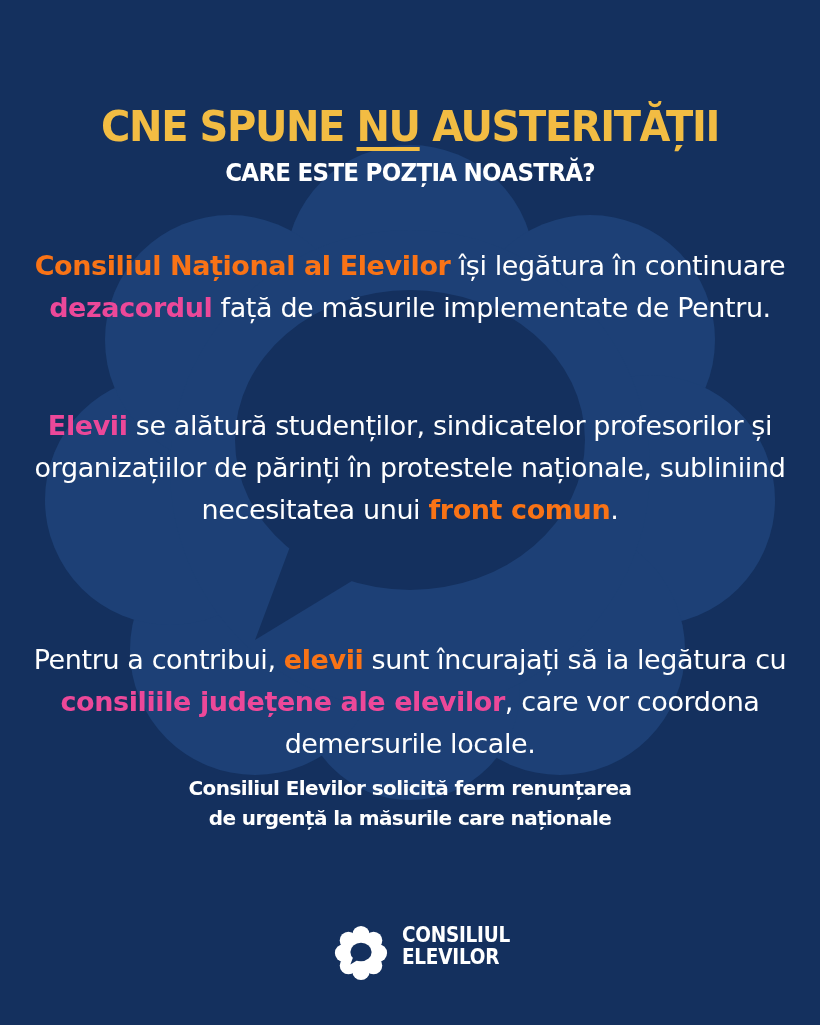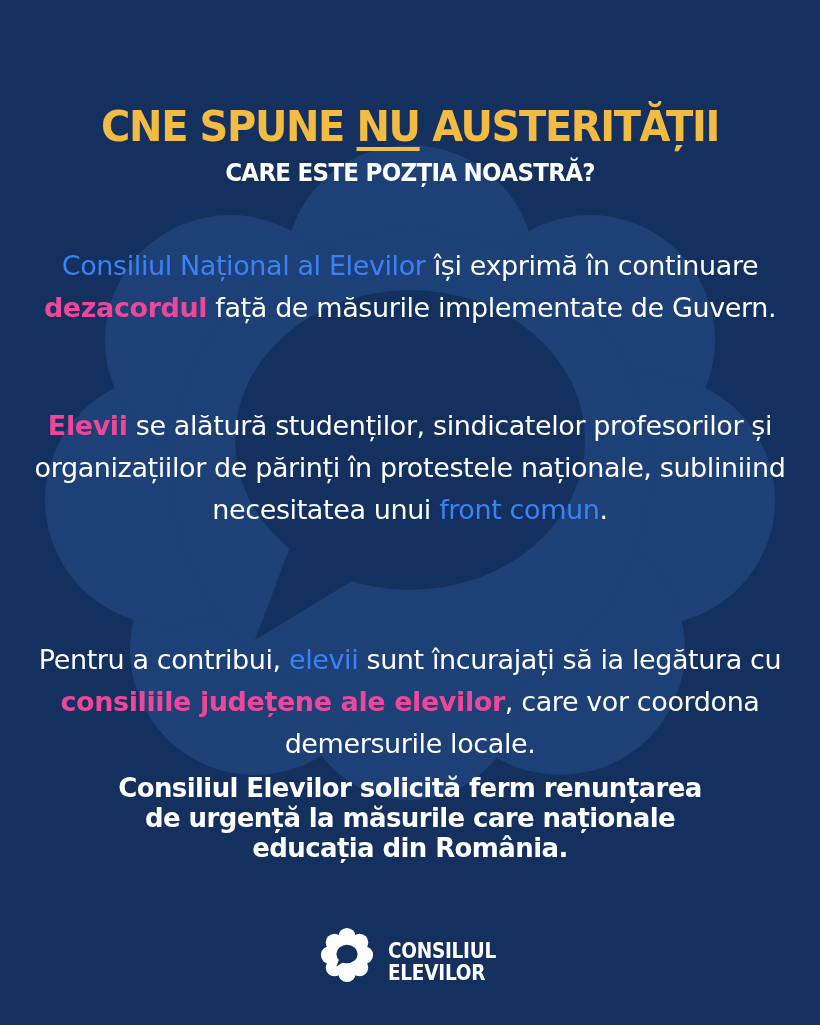--- a/index.html
+++ b/index.html
@@ -29,34 +29,34 @@
     font-size: 25px; letter-spacing: -0.8px; line-height: 32px;
     transform: scaleX(0.92); transform-origin: center;
   }
   .para {
     position: absolute; left: 20px; width: 780px;
     text-align: center; color: #ffffff;
     font-family: "DejaVu Sans", sans-serif;
     font-size: 27px; line-height: 42px; font-weight: normal;
     letter-spacing: -0.4px;
   }
-  .para b { font-weight: normal; color: #3b82f6; }
+  .para b { font-weight: bold; color: #f97316; }
   .para .gold { color: #ec4899; font-weight: bold; }
   .p1 { top: 245px; }
   .p2 { top: 405px; }
   .p3 { top: 639px; }
   .closing {
     position: absolute; left: 40px; width: 740px; top: 773px;
     text-align: center; color: #ffffff;
     font-family: "DejaVu Sans", sans-serif; font-weight: bold;
-    font-size: 26px; line-height: 30px; letter-spacing: -0.6px;
+    font-size: 20px; line-height: 30px; letter-spacing: -0.6px;
   }
   .logo {
-    position: absolute; left: 318px; top: 924px; height: 60px;
-    display: flex; align-items: flex-end;
+    position: absolute; left: 332px; top: 924px; height: 60px;
+    display: flex; align-items: flex-start;
   }
   .logo-mark { width: 58px; height: 58px; }
   .logo-text {
     margin-left: 12px; color: #ffffff;
     font-family: "DejaVu Sans", sans-serif; font-weight: bold;
     font-size: 21px; line-height: 22px; letter-spacing: -0.3px;
     transform: scaleX(0.88); transform-origin: left center;
   }
   .logo-text div { display: block; }
 </style>
@@ -83,30 +83,29 @@
     <circle cx="410" cy="470" r="240"></circle>
   </g>
 </svg>
 
 <div class="content">
 
   <div class="headline"><span>CNE SPUNE </span><span class="nu">NU</span><span> AUSTERITĂȚII</span></div>
 
   <div class="subheadline">CARE ESTE POZȚIA NOASTRĂ?</div>
 
-  <div class="para p1"><b>Consiliul Național al Elevilor</b><span> își exprimă în continuare </span><span class="gold">dezacordul</span><span> față de măsurile implementate de Guvern.</span></div>
+  <div class="para p1"><b>Consiliul Național al Elevilor</b><span> își legătura în continuare </span><span class="gold">dezacordul</span><span> față de măsurile implementate de Pentru.</span></div>
 
   <div class="para p2"><span class="gold">Elevii</span><span> se alătură studenților, sindicatelor profesorilor și organizațiilor de părinți în protestele naționale, subliniind necesitatea unui </span><b>front comun</b><span>.</span></div>
 
   <div class="para p3"><span>Pentru a contribui, </span><b>elevii</b><span> sunt încurajați să ia legătura cu </span><span class="gold">consiliile județene ale elevilor</span><span>, care vor coordona demersurile locale.</span></div>
 
   <div class="closing">
     <div>Consiliul Elevilor solicită ferm renunțarea</div>
     <div>de urgență la măsurile care naționale</div>
-    <div>educația din România.</div>
   </div>
 
   <div class="logo">
     <svg class="logo-mark" viewBox="0 0 60 60" xmlns="http://www.w3.org/2000/svg">
       <defs>
         <mask id="logoMask">
           <rect width="60" height="60" fill="#fff"></rect>
           <ellipse cx="30" cy="29" rx="11" ry="9.5" fill="#000"></ellipse>
           <path d="M22 34 L19 42 L27 37 Z" fill="#000"></path>
         </mask>

